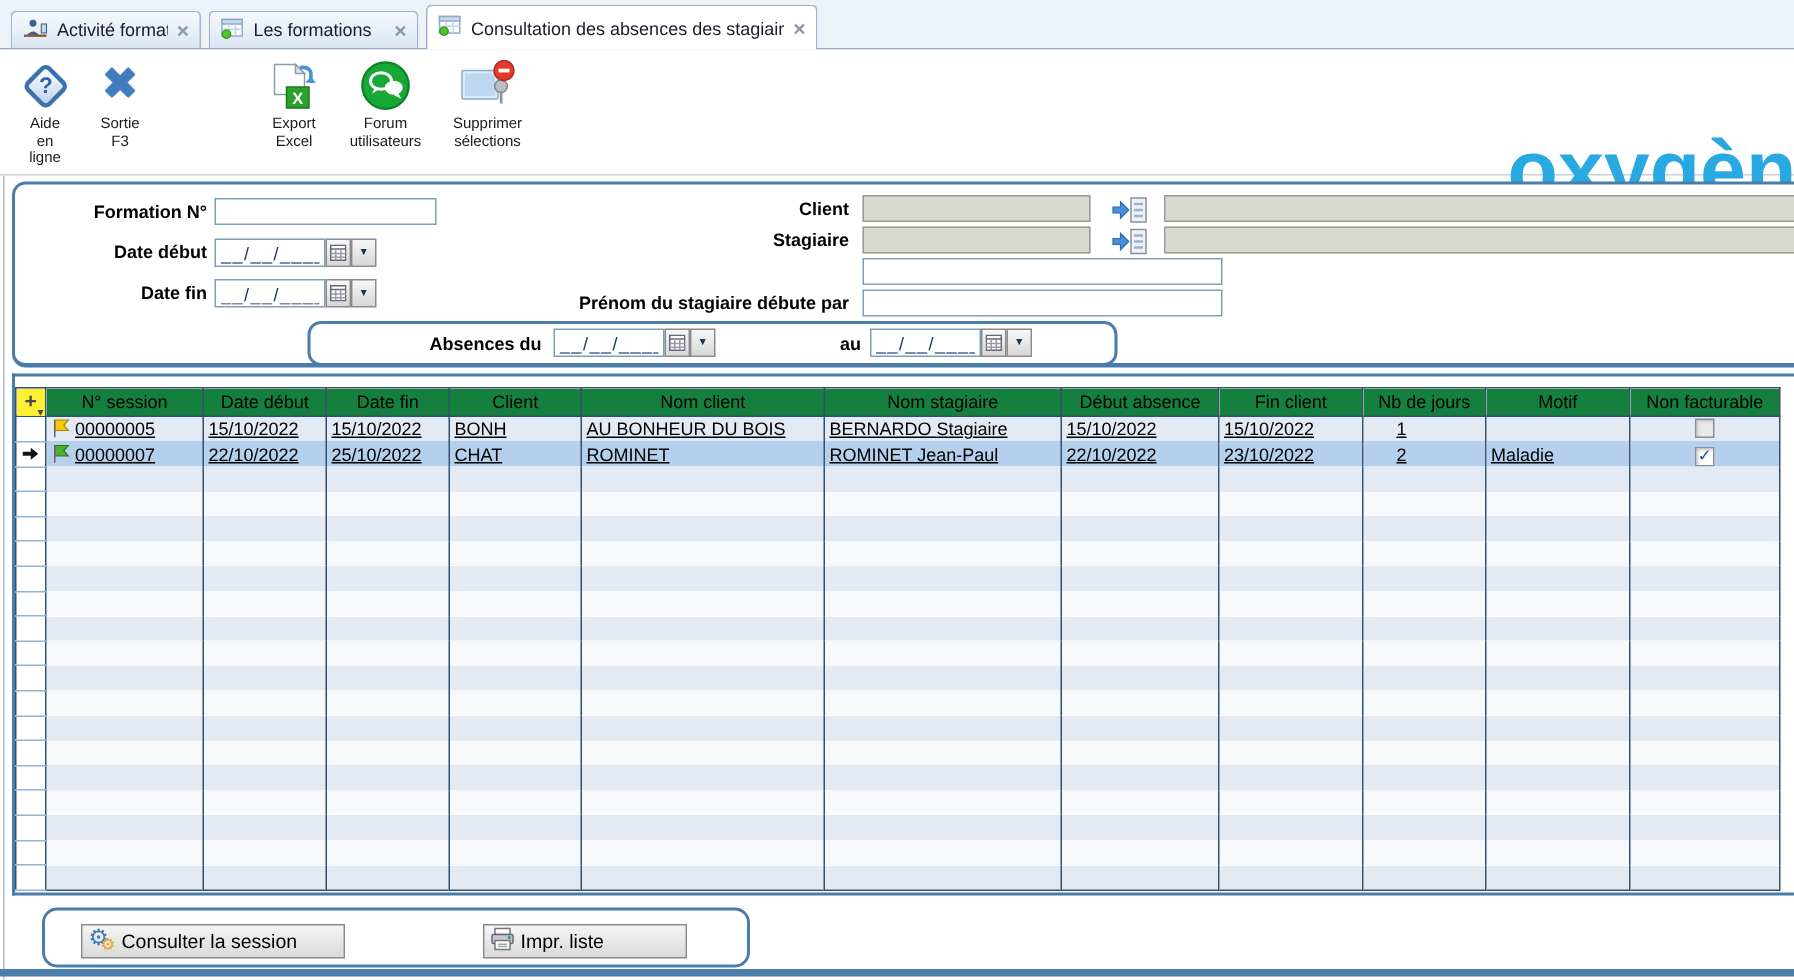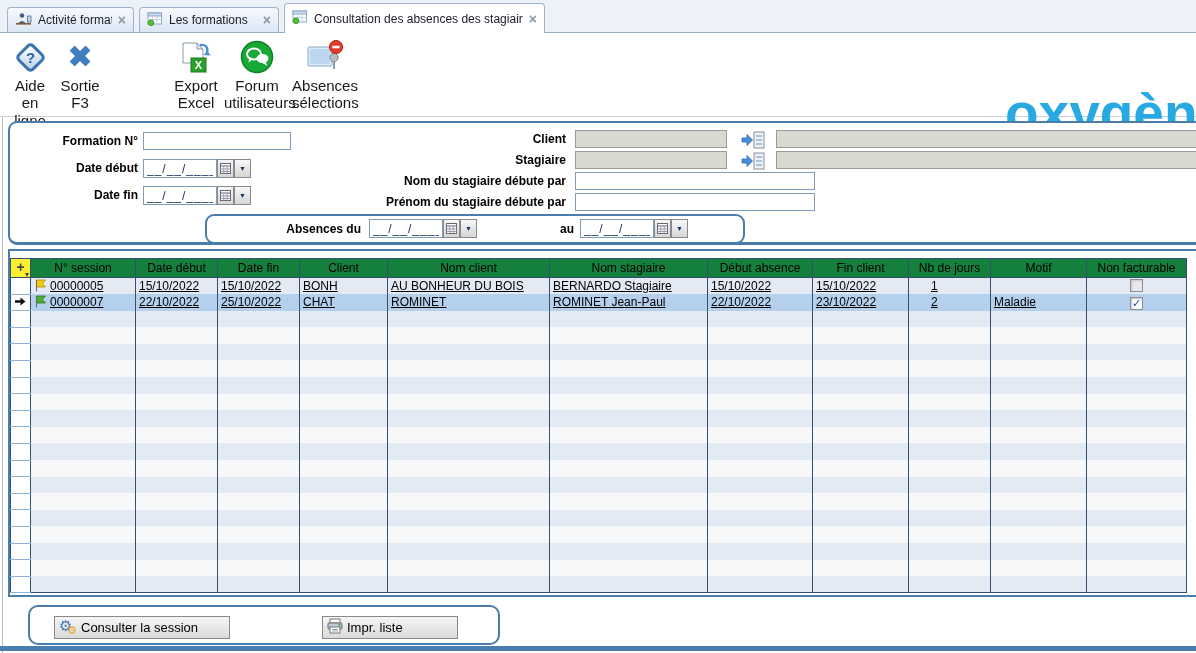--- a/index.html
+++ b/index.html
@@ -15,21 +15,21 @@
     border-radius:4px 4px 0 0;font-size:12px;color:#1b1b2a;}
   .tab.active{height:30px;background:#fff;margin-bottom:-1px;z-index:2;}
   .tab-lbl{white-space:nowrap;overflow:hidden;}
   .tab-x{margin-left:auto;color:#8b98a8;font-weight:bold;font-size:14px;line-height:12px;}
 
   
   .toolbar{position:absolute;left:0;top:33px;width:100%;height:84px;background:#fff;
     border-bottom:1px solid #c8d0da;box-sizing:border-box;}
   .tbtn{position:absolute;top:5px;text-align:center;}
   .tico{height:38px;display:flex;align-items:center;justify-content:center;margin-bottom:1px;}
-  .tlbl{font-size:15px;line-height:1.15;color:#1a1a1a;white-space:pre-line;}
+  .tlbl{font-size:10px;line-height:1.15;color:#1a1a1a;white-space:pre-line;}
   .icon-help{width:23px;height:23px;transform:rotate(45deg);border:3px solid #3a72ae;border-radius:5px;
     background:linear-gradient(135deg,#ffffff,#b9d2ec);display:flex;align-items:center;justify-content:center;box-sizing:border-box;}
   .icon-help span{transform:rotate(-45deg);color:#2f649e;font-weight:bold;font-size:15px;}
   .icon-exit{font-size:30px;font-weight:bold;color:#3f7cc0;text-shadow:0 0 1px #1f4a7a;line-height:30px;}
   .logo{position:absolute;left:1005px;top:50px;width:191px;height:62px;overflow:hidden;
     font-size:55px;font-weight:bold;color:#29a9e1;line-height:60px;letter-spacing:0;white-space:nowrap;}
 
   
   .filter-panel{position:absolute;left:8px;top:121px;width:1200px;height:124px;box-sizing:border-box;
     border:2px solid #4a7dab;border-bottom-width:3px;border-radius:9px;background:#fff;}
@@ -179,21 +179,21 @@
       <div class="tico">
         <svg width="37" height="34" viewBox="0 0 37 34">
             <rect x="1" y="7" width="24" height="19" rx="1" fill="#dcebf8" stroke="#8aa8c8"></rect>
             <rect x="3" y="9" width="20" height="15" fill="#bcd8f0"></rect>
             <rect x="26.2" y="20" width="1.8" height="9" fill="#8a8f98"></rect>
             <circle cx="27" cy="17.5" r="4.2" fill="#b8bcc4" stroke="#83878f"></circle>
             <circle cx="29" cy="7" r="6.6" fill="#e23b2e" stroke="#b02a20"></circle>
             <rect x="25.4" y="5.8" width="7.2" height="2.5" fill="#fff"></rect>
           </svg>
       </div>
-      <div class="tlbl">Absences
+      <div class="tlbl">Supprimer
 sélections</div>
     </div>
     <div class="logo">oxygène</div>
   </div>
 
   <div class="filter-panel">
     <span class="flabel" style="left:0;width:128px;top:11px">Formation N°</span>
     <input class="inp" style="left: 133px; top: 9px; width: 148px;" value="">
 
     <span class="flabel" style="left:0;width:128px;top:38px">Date début</span>
@@ -251,21 +251,20 @@
       <svg width="25" height="20" viewBox="0 0 25 20">
           <polygon points="1,8 6,8 6,4.5 11.5,10 6,15.5 6,12 1,12" fill="#4a90d9" stroke="#2a6cb0" stroke-width="0.8"></polygon>
           <rect x="13" y="2" width="10" height="16" fill="#eef2f8" stroke="#8a9099"></rect>
           <line x1="15" y1="6" x2="21" y2="6" stroke="#9ab4d0" stroke-width="1.6"></line>
           <line x1="15" y1="10" x2="21" y2="10" stroke="#9ab4d0" stroke-width="1.6"></line>
           <line x1="15" y1="14" x2="21" y2="14" stroke="#9ab4d0" stroke-width="1.6"></line>
         </svg>
     </button>
     <input class="inp gray" style="left: 766px; top: 28px; width: 424px;" value="">
 
-    <span class="flabel" style="left:330px;width:226px;top:51px">Nom du stagiaire débute par</span>
     <input class="inp" style="left: 565px; top: 49px; width: 240px;" value="">
 
     <span class="flabel" style="left:330px;width:226px;top:72px">Prénom du stagiaire débute par</span>
     <input class="inp" style="left: 565px; top: 70px; width: 240px;" value="">
 
     <div class="absbox">
       <span class="flabel" style="left:8px;width:146px;top:6px">Absences du</span>
       <div class="dategrp" style="left:162px;top:3px">
         <input class="inp" value="__/__/____" style="">
         <button class="mini">

